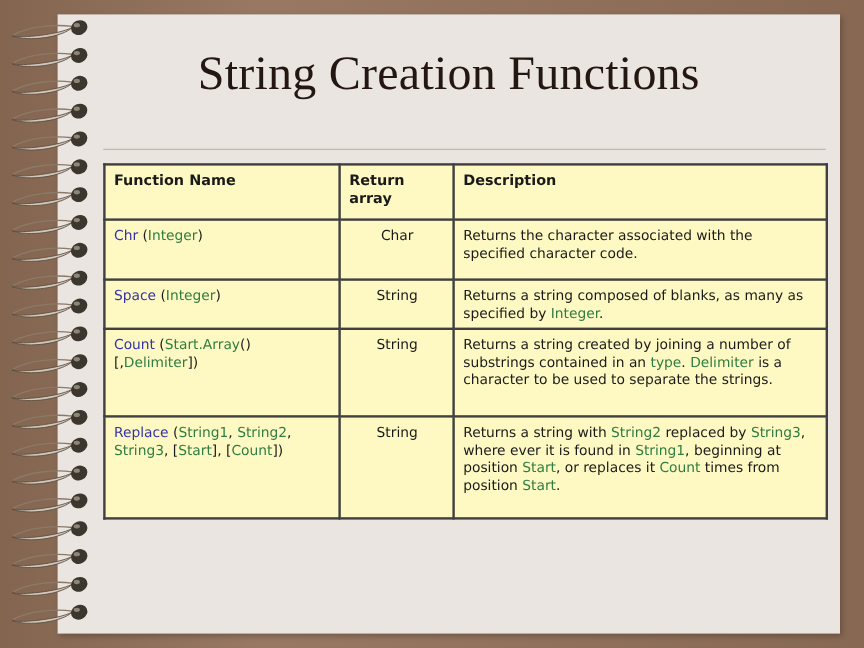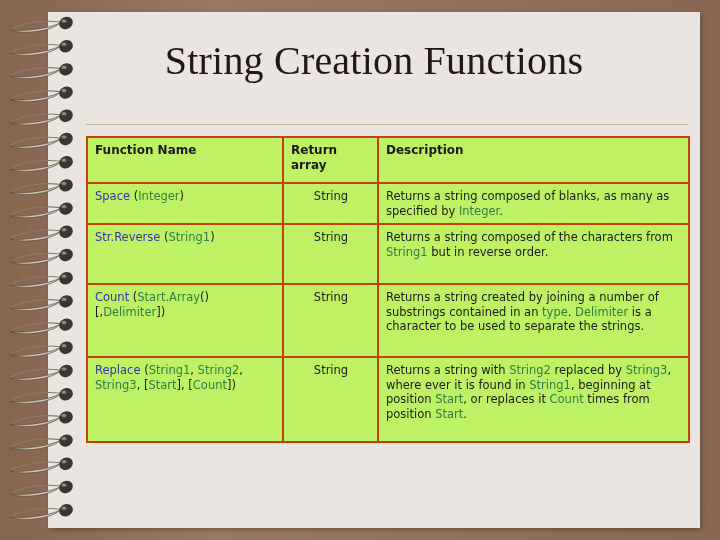--- a/index.html
+++ b/index.html
@@ -77,28 +77,28 @@
     width: 602px;
   }
   table.fn {
     border-collapse: collapse;
     width: 602px;
     table-layout: fixed;
     background: #eae5e0;
     border: 2px solid #000;
   }
   table.fn td, table.fn th {
-    border: 2px solid #c2410c;
+    border: 2px solid #404040;
     vertical-align: top;
     padding: 5px 6px 5px 7px;
     font-family: "DejaVu Sans", sans-serif;
     font-size: 11.5px;
     line-height: 14.5px;
     color: #1a1a1a;
-    background: #bef264;
+    background: #fef9c3;
   }
   table.fn thead th {
     font-weight: bold;
     font-size: 12px;
     text-align: left;
     height: 34px;
   }
   th.c-ret, td.c-ret { text-align: center; }
   .col-fn  { width: 196px; }
   .col-ret { width: 95px; }
@@ -271,29 +271,29 @@
           <col class="col-desc">
       </colgroup>
       <thead>
         <tr class="r0">
           <th class="c-fn">Function Name</th>
           <th class="c-ret">Return array</th>
           <th class="c-desc">Description</th>
         </tr>
       </thead>
       <tbody id="tbody">
+          <tr class="r1">
+            <td class="c-fn"><span class="fnname">Chr</span><span class="plain"> (<span class="param">Integer</span>)</span></td>
+            <td class="c-ret">Char</td>
+            <td class="c-desc">Returns the character associated with the specified character code.</td>
+          </tr>
           <tr class="r2">
             <td class="c-fn"><span class="fnname">Space</span><span class="plain"> (<span class="param">Integer</span>)</span></td>
             <td class="c-ret">String</td>
             <td class="c-desc">Returns a string composed of blanks, as many as specified by <span class="param">Integer</span>.</td>
-          </tr>
-          <tr class="r3">
-            <td class="c-fn"><span class="fnname">Str.Reverse</span><span class="plain"> (<span class="param">String1</span>)</span></td>
-            <td class="c-ret">String</td>
-            <td class="c-desc">Returns a string composed of the characters from <span class="param">String1</span> but in reverse order.</td>
           </tr>
           <tr class="r4">
             <td class="c-fn"><span class="fnname">Count</span><span class="plain"> (<span class="param">Start.Array</span>() [,<span class="param">Delimiter</span>])</span></td>
             <td class="c-ret">String</td>
             <td class="c-desc">Returns a string created by joining a number of substrings contained in an <span class="param">type</span>. <span class="param">Delimiter</span> is a character to be used to separate the strings.</td>
           </tr>
           <tr class="r5">
             <td class="c-fn"><span class="fnname">Replace</span><span class="plain"> (<span class="param">String1</span>, <span class="param">String2</span>, <span class="param">String3</span>, [<span class="param">Start</span>], [<span class="param">Count</span>])</span></td>
             <td class="c-ret">String</td>
             <td class="c-desc">Returns a string with <span class="param">String2</span> replaced by <span class="param">String3</span>, where ever it is found in <span class="param">String1</span>, beginning at position <span class="param">Start</span>, or replaces it <span class="param">Count</span> times from position <span class="param">Start</span>.</td>

